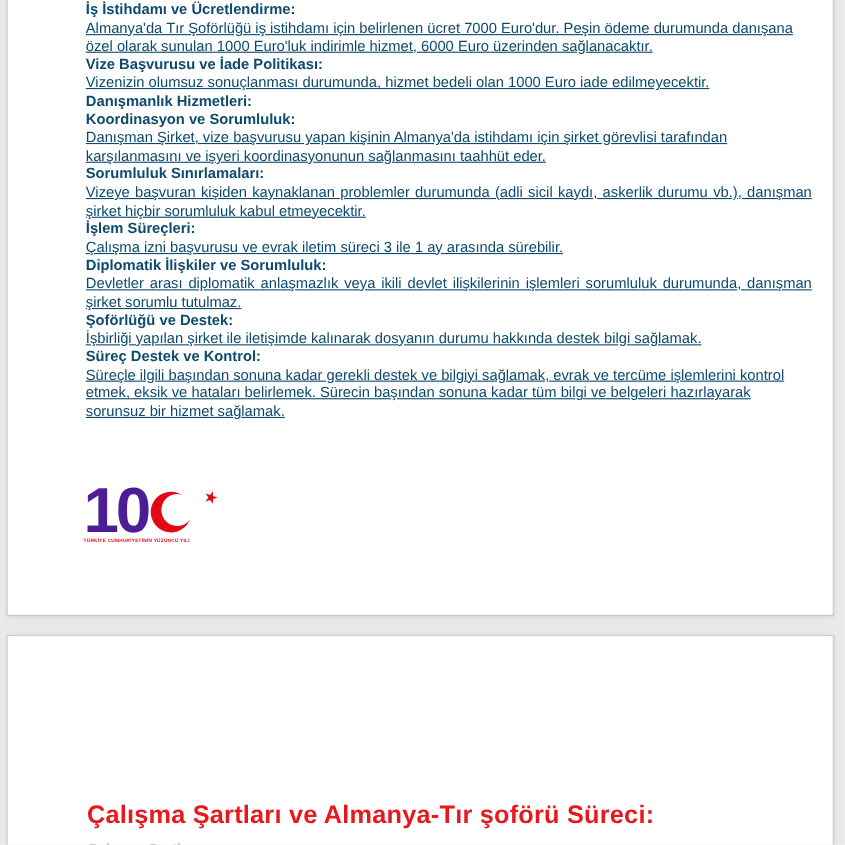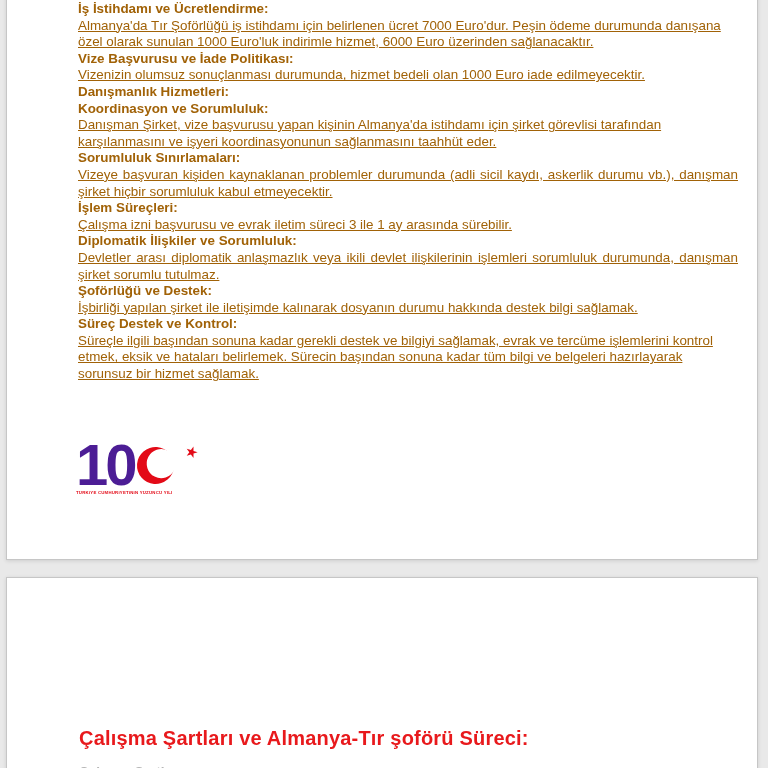--- a/index.html
+++ b/index.html
@@ -13,21 +13,21 @@
     position:absolute;left:6px;width:750px;
     background:#ffffff;
     border:1px solid #c6c6c6;
     box-shadow:0 1px 4px rgba(0,0,0,0.12);
     overflow:hidden;
   }
   #page1{top:-4px;height:563px;border-top:none;}
   #page2{top:577px;height:195px;}
   .content{
     position:absolute;left:71px;top:5px;width:660px;
-    font-size:13.4px;line-height:16.6px;color:#a16207;
+    font-size:13.4px;line-height:16.6px;color:#0c4a6e;
   }
   .sec-h{font-weight:bold;}
   .sec-b{margin:0 0 0 0;text-decoration:underline;}
   .just{text-align:justify;}
   
   .logo{position:absolute;left:69px;top:447px;width:110px;}
   .logo-row{display:flex;align-items:center;height:44px;}
   .logo-num{
     font-weight:700;font-size:58px;line-height:44px;
     letter-spacing:-3px;color:#4c1d95;
@@ -48,21 +48,21 @@
     color:#e30a17;font-size:15px;transform:rotate(18deg);
   }
   .logo-caption{
     margin-top:3px;font-size:6px;letter-spacing:0.3px;color:#e30a17;
     transform:scale(0.72);transform-origin:left top;white-space:nowrap;
     font-weight:bold;
   }
   
   .p2-heading{
     position:absolute;left:72px;top:149px;
-    font-size:20px;font-weight:bold;color:#e8191c;
+    font-size:23px;font-weight:bold;color:#e8191c;
     letter-spacing:0.2px;
   }
   .partial-line{
     position:absolute;left:72px;top:186px;
     font-size:13.5px;font-weight:bold;color:#b5b5b5;
   }
 </style>
 </head>
 <body>
 

